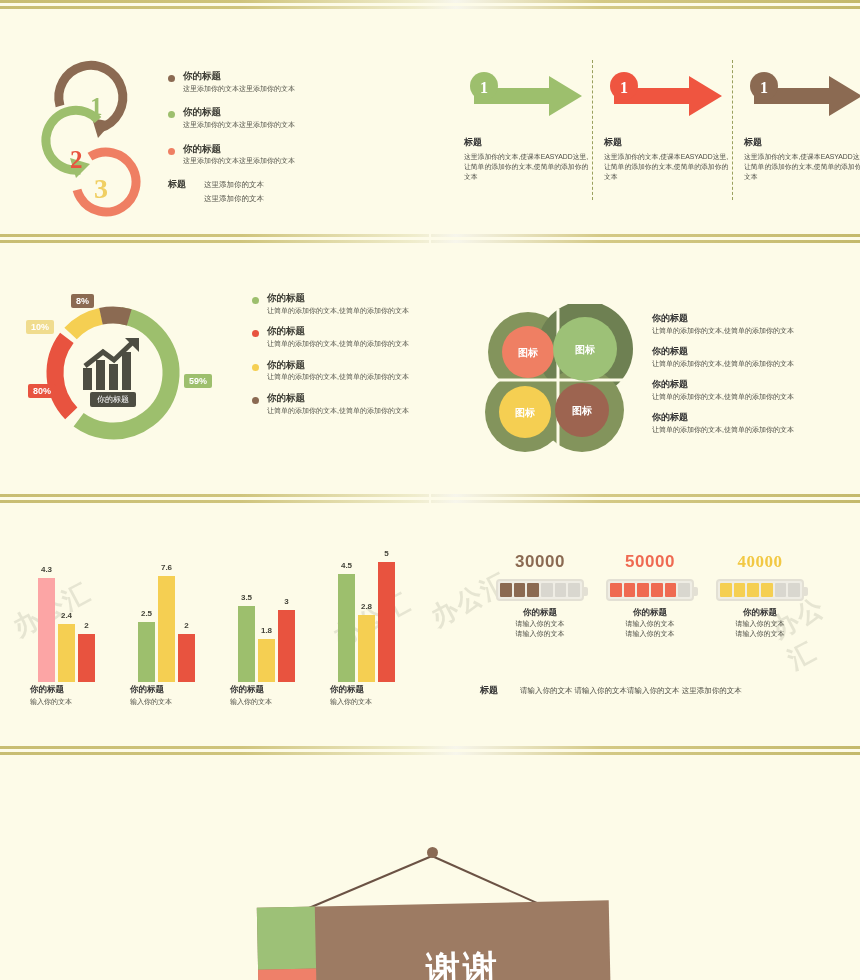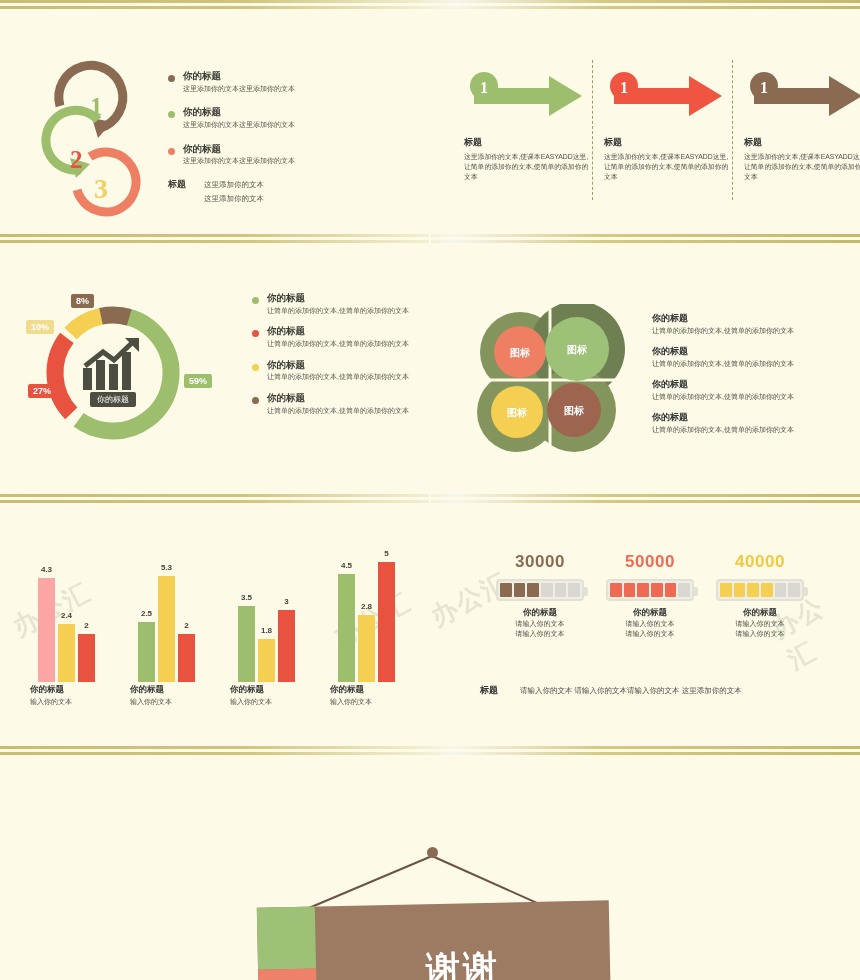--- a/index.html
+++ b/index.html
@@ -59,39 +59,39 @@
   
   .donut-area { position: absolute; left: 18px; top: 36px; width: 230px; height: 175px; }
   .pct { position: absolute; color: #fff; font-weight: bold; font-size: 9px;
          padding: 2px 5px; border-radius: 2px; white-space: nowrap; }
   .donut-center-lbl { position: absolute; background: #4d4d42; color:#fff; font-size: 8px;
         padding: 2px 7px; border-radius: 2px; left: 50%; transform: translateX(-50%); top: 104px; white-space: nowrap;}
   .legend3 { position: absolute; left: 252px; top: 40px; width: 175px; }
   .legend3 .li { margin-bottom: 10px; }
 
   
-  .petals { position: absolute; left: 40px; top: 52px; width: 160px; height: 150px; }
+  .petals { position: absolute; left: 48px; top: 52px; width: 160px; height: 150px; }
   .list4 { position: absolute; left: 220px; top: 60px; width: 200px; }
   .list4 .b { font-size: 9px; font-weight: bold; color: #333; }
   .list4 .s { font-size: 7px; color: #4e4e45; margin-top: 1px; margin-bottom: 9px; }
 
   
   .bars { position: absolute; left: 18px; top: 40px; width: 400px; height: 130px; }
   .bgroup { position: absolute; bottom: 0; display: flex; align-items: flex-end; gap: 3px; }
   .bar { width: 17px; position: relative; }
   .bar span { position: absolute; top: -13px; left: 50%; transform: translateX(-50%);
               font-size: 8px; color: #44443a; font-weight: bold; }
   .blabels { position: absolute; left: 18px; top: 172px; width: 400px; }
   .blab { position: absolute; }
   .blab .t { font-size: 8.5px; font-weight: bold; color: #333; }
   .blab .u { font-size: 7px; color: #4e4e45; text-align: center; margin-top: 1px; }
 
   
   .batcol { position: absolute; top: 40px; width: 120px; text-align: center; }
-  .bc1 { left: 48px; } .bc2 { left: 158px; } .bc3 { left: 268px; }
+  .bc1 { left: 48px; } .bc2 { left: 158px; } .bc3 { left: 268px; font-family: Liberation Serif, serif; }
   .bignum { font-size: 17px; font-weight: bold; letter-spacing: .5px; text-align: center; }
   .battery { position: relative; width: 88px; height: 22px; margin: 7px auto 0;
              border: 2px solid #e3e0d4; border-radius: 4px; background: #efede4;
              display: flex; align-items: center; padding: 2px; gap: 2px; }
   .battery:after { content: ""; position: absolute; right: -6px; top: 6px; width: 4px; height: 9px;
                    background: #e3e0d4; border-radius: 0 2px 2px 0; }
   .cell { flex: 1; height: 100%; border-radius: 1px; background: #d9d7cf; }
   .bat-t { font-size: 8.5px; font-weight: bold; color: #333; margin-top: 6px; }
   .bat-s { font-size: 7px; color: #4e4e45; line-height: 1.45; }
   .footer6 { position: absolute; left: 48px; top: 172px; display: flex; align-items: baseline; }
@@ -243,21 +243,21 @@
             <rect x="26" y="26" width="9" height="26"></rect>
             <rect x="39" y="14" width="9" height="38"></rect>
             <path d="M 2 28 L 20 14 L 31 22 L 52 2" stroke="#4d4d42" stroke-width="5" fill="none"></path>
             <polygon points="42,0 56,0 56,14"></polygon>
           </g>
         </g>
       </svg>
       <div class="donut-center-lbl" style="left:95px">你的标题</div>
       <div class="pct" style="background:#8b6a52; left:53px; top:6px;">8%</div>
       <div class="pct" style="background:#f0dc8e; color:#fff; left:8px; top:32px;">10%</div>
-      <div class="pct" style="background:#e8533f; left:10px; top:96px;">27%</div>
+      <div class="pct" style="background:#e8533f; left:10px; top:96px;">80%</div>
       <div class="pct" style="background:#9dbf6d; left:166px; top:86px;">59%</div>
     </div>
 
     <div class="legend3">
       <div class="li">
         <div class="dot" style="background:#9dbf6d"></div>
         <div>
           <div class="tt">你的标题</div>
           <div class="dd">让简单的添加你的文本,使简单的添加你的文本</div>
         </div>
@@ -340,21 +340,21 @@
           </div>
         <div class="bar" style="height:48px;background:#e8533f">
             <span>2</span>
           </div>
       </div>
       <div class="bgroup" style="left:120px">
         <div class="bar" style="height:60px;background:#9dbf6d">
             <span>2.5</span>
           </div>
         <div class="bar" style="height:106px;background:#f5cf52">
-            <span>5.3</span>
+            <span>7.6</span>
           </div>
         <div class="bar" style="height:48px;background:#e8533f">
             <span>2</span>
           </div>
       </div>
       <div class="bgroup" style="left:220px">
         <div class="bar" style="height:76px;background:#9dbf6d">
             <span>3.5</span>
           </div>
         <div class="bar" style="height:43px;background:#f5cf52">

